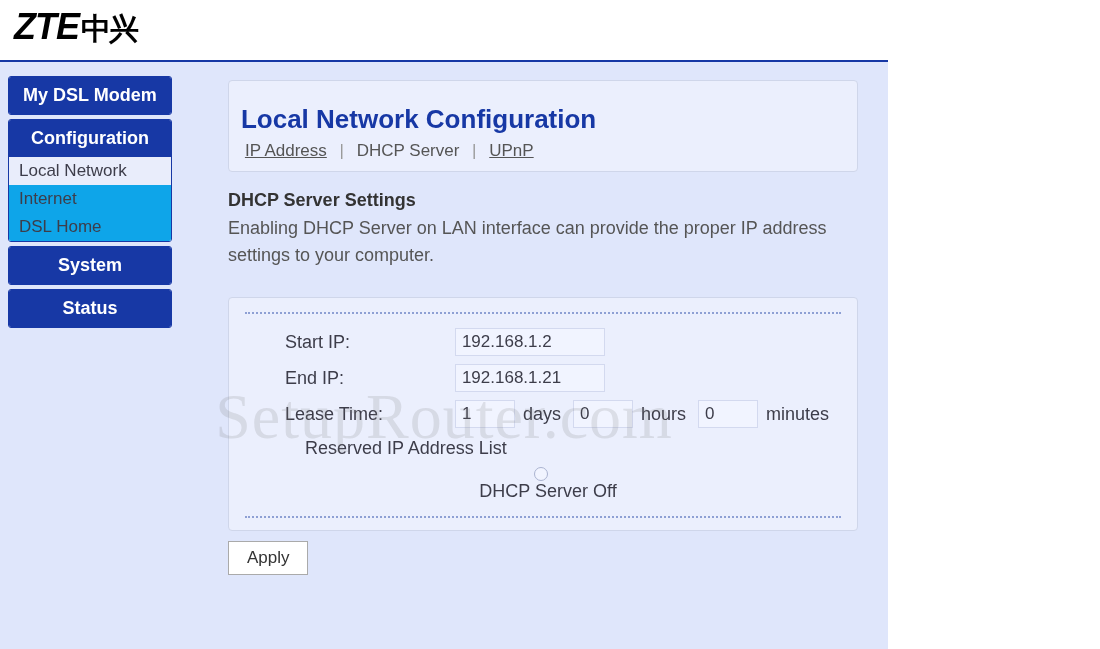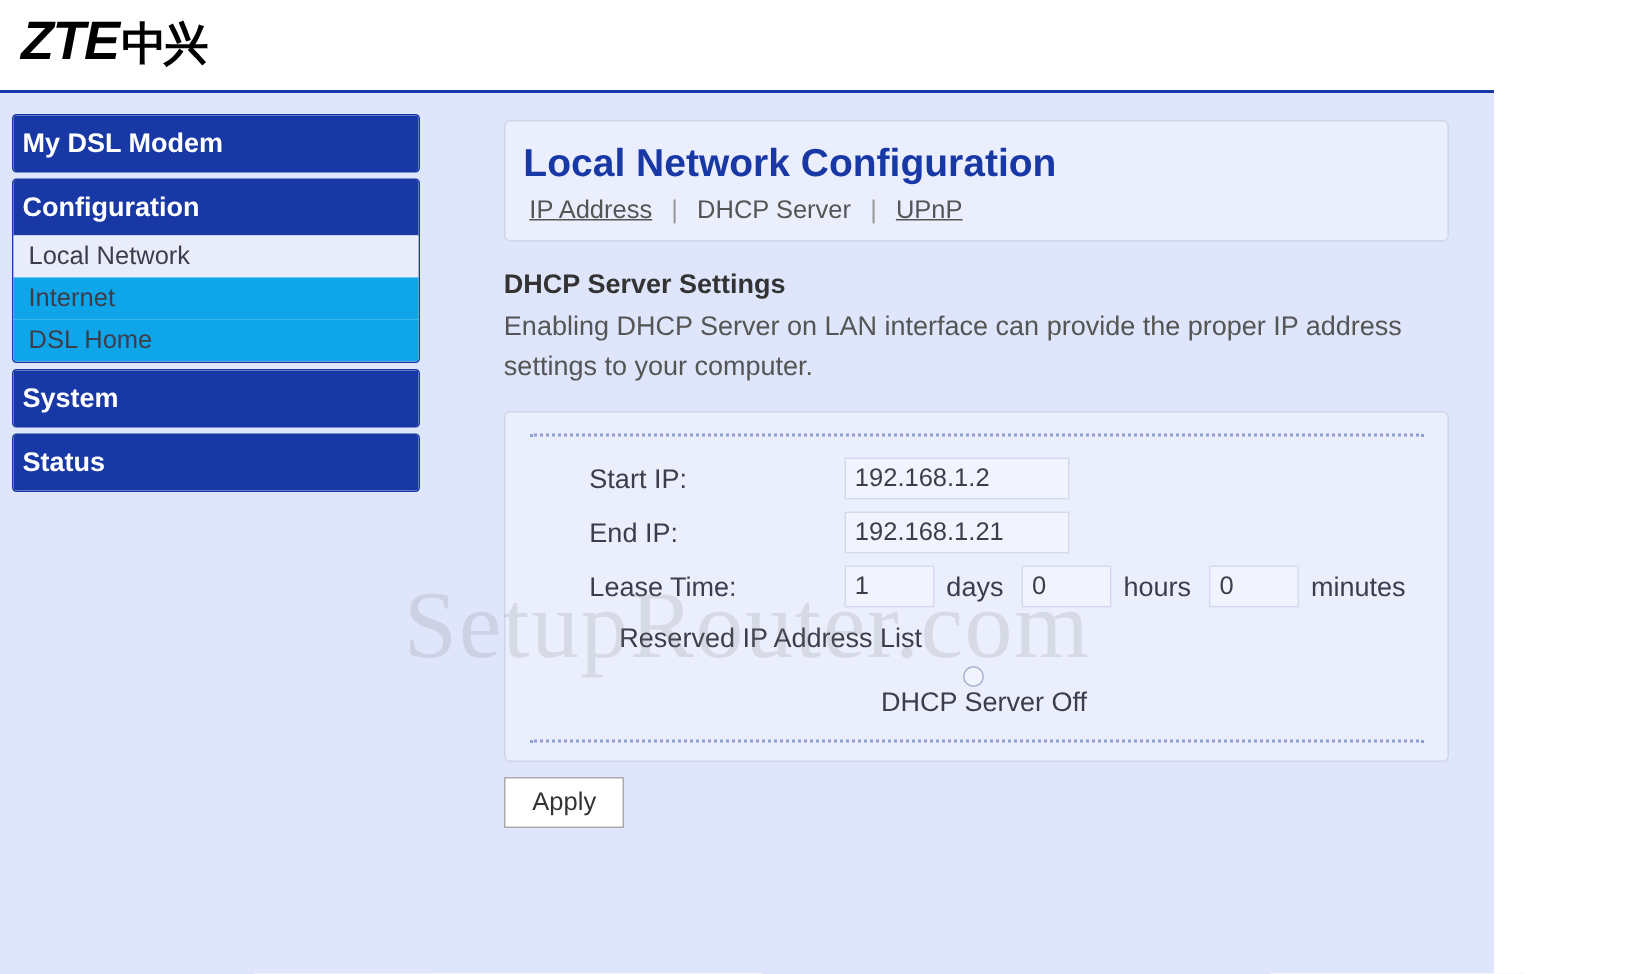--- a/index.html
+++ b/index.html
@@ -1,35 +1,35 @@
 <!DOCTYPE html>
 <html><head>
 <meta charset="utf-8">
 <style>
 * { box-sizing: border-box; margin: 0; padding: 0; }
 html, body { width: 1100px; height: 649px; font-family: Arial, Helvetica, sans-serif; background: #fff; color: #333; }
-.page { width: 996px; height: 649px; position: relative; overflow: hidden; }
+.page { width: 888px; height: 649px; position: relative; overflow: hidden; }
 .logo { padding: 6px 14px 10px 14px; font-weight: 900; font-size: 36px; font-style: italic; letter-spacing: -1px; color: #000; border-bottom: 2px solid #1738a5; }
 .logo .cn { font-style: normal; font-size: 30px; margin-left: 2px; letter-spacing: -2px; }
 .frame { display: flex; height: calc(649px - 62px); background: #dfe6fb; }
 .sidebar { width: 295px; padding: 14px 8px; background: #dfe6fb; }
 .nav-block { border: 1px solid #1738a5; border-radius: 3px; overflow: hidden; margin-bottom: 4px; }
-.nav-hdr { display:block; text-align:left; background: #1738a5; color:#fff; font-weight:700; font-size:18px; padding:8px 6px; cursor:pointer; border: none; width:100%; }
+.nav-hdr { display:block; text-align:center; background: #1738a5; color:#fff; font-weight:700; font-size:18px; padding:8px 6px; cursor:pointer; border: none; width:100%; }
 .nav-sub { background:#d0d7f2; }
 .nav-item { display:block; width:100%; text-align:left; background:#0ea5e9; color:#3d3d4a; font-size:17px; padding:4px 10px; border:none; cursor:pointer; }
 .nav-item.active { background:#e9edfb; }
 .main { flex:1; padding: 18px 30px 14px 48px; display:flex; flex-direction:column; }
-.panel-top { background:#ebeffd; border:1px solid #cfd6ea; border-radius:4px; padding:12px 12px 10px 12px; margin-bottom:14px; }
+.panel-top { background:#ebeffd; border:1px solid #cfd6ea; border-radius:4px; padding:23px 12px 10px 12px; margin-bottom:14px; }
 .page-title { color:#1738a5; font-weight:700; font-size:26px; margin-bottom:6px; }
 .tabs { font-size:17px; color:#555; }
 .tabs .tab { display:inline; padding:0 4px; cursor:pointer; color:#555; text-decoration: underline; }
 .tabs .tab.current { text-decoration: none; }
 .tabs .sep { color:#999; padding:0 4px; }
 .section-title { font-weight:700; font-size:18px; color:#333; margin:4px 0 4px 0; }
-.desc { font-size:18px; color:#555; line-height:1.5; margin-bottom:16px; }
+.desc { font-size:18px; color:#555; line-height:1.5; margin-bottom:28px; }
 .form-panel { background:#ebeffd; border:1px solid #cfd6ea; border-radius:4px; padding:14px 16px 12px 16px; position:relative; }
 .dashrow { border-top:2px dotted #8ea0d4; margin:0 0 14px 0; }
 .dash-bottom { border-top:2px dotted #8ea0d4; margin-top:14px; }
 .row { display:flex; align-items:center; margin:8px 0; font-size:18px; color:#3d3d4a; }
 .label { width:170px;margin-left:40px; }
 .val-input { width:150px; height:28px; background:#f1f4ff; border:1px solid #d3d9ef; font-size:17px; padding:2px 6px; color:#3d3d4a; }
 .small-input { width:60px; height:28px; background:#f1f4ff; border:1px solid #d3d9ef; font-size:17px; padding:2px 6px; color:#3d3d4a; text-align:left; }
 .unit { margin:0 12px 0 8px; }
 .radio-row { display:flex; align-items:center; margin:6px 0 10px 18px; font-size:18px; color:#3d3d4a; }
 .radio-dot { width:10px; height:10px; border-radius:50%; background:#3d3d4a; margin-right:14px; display:inline-block; }

